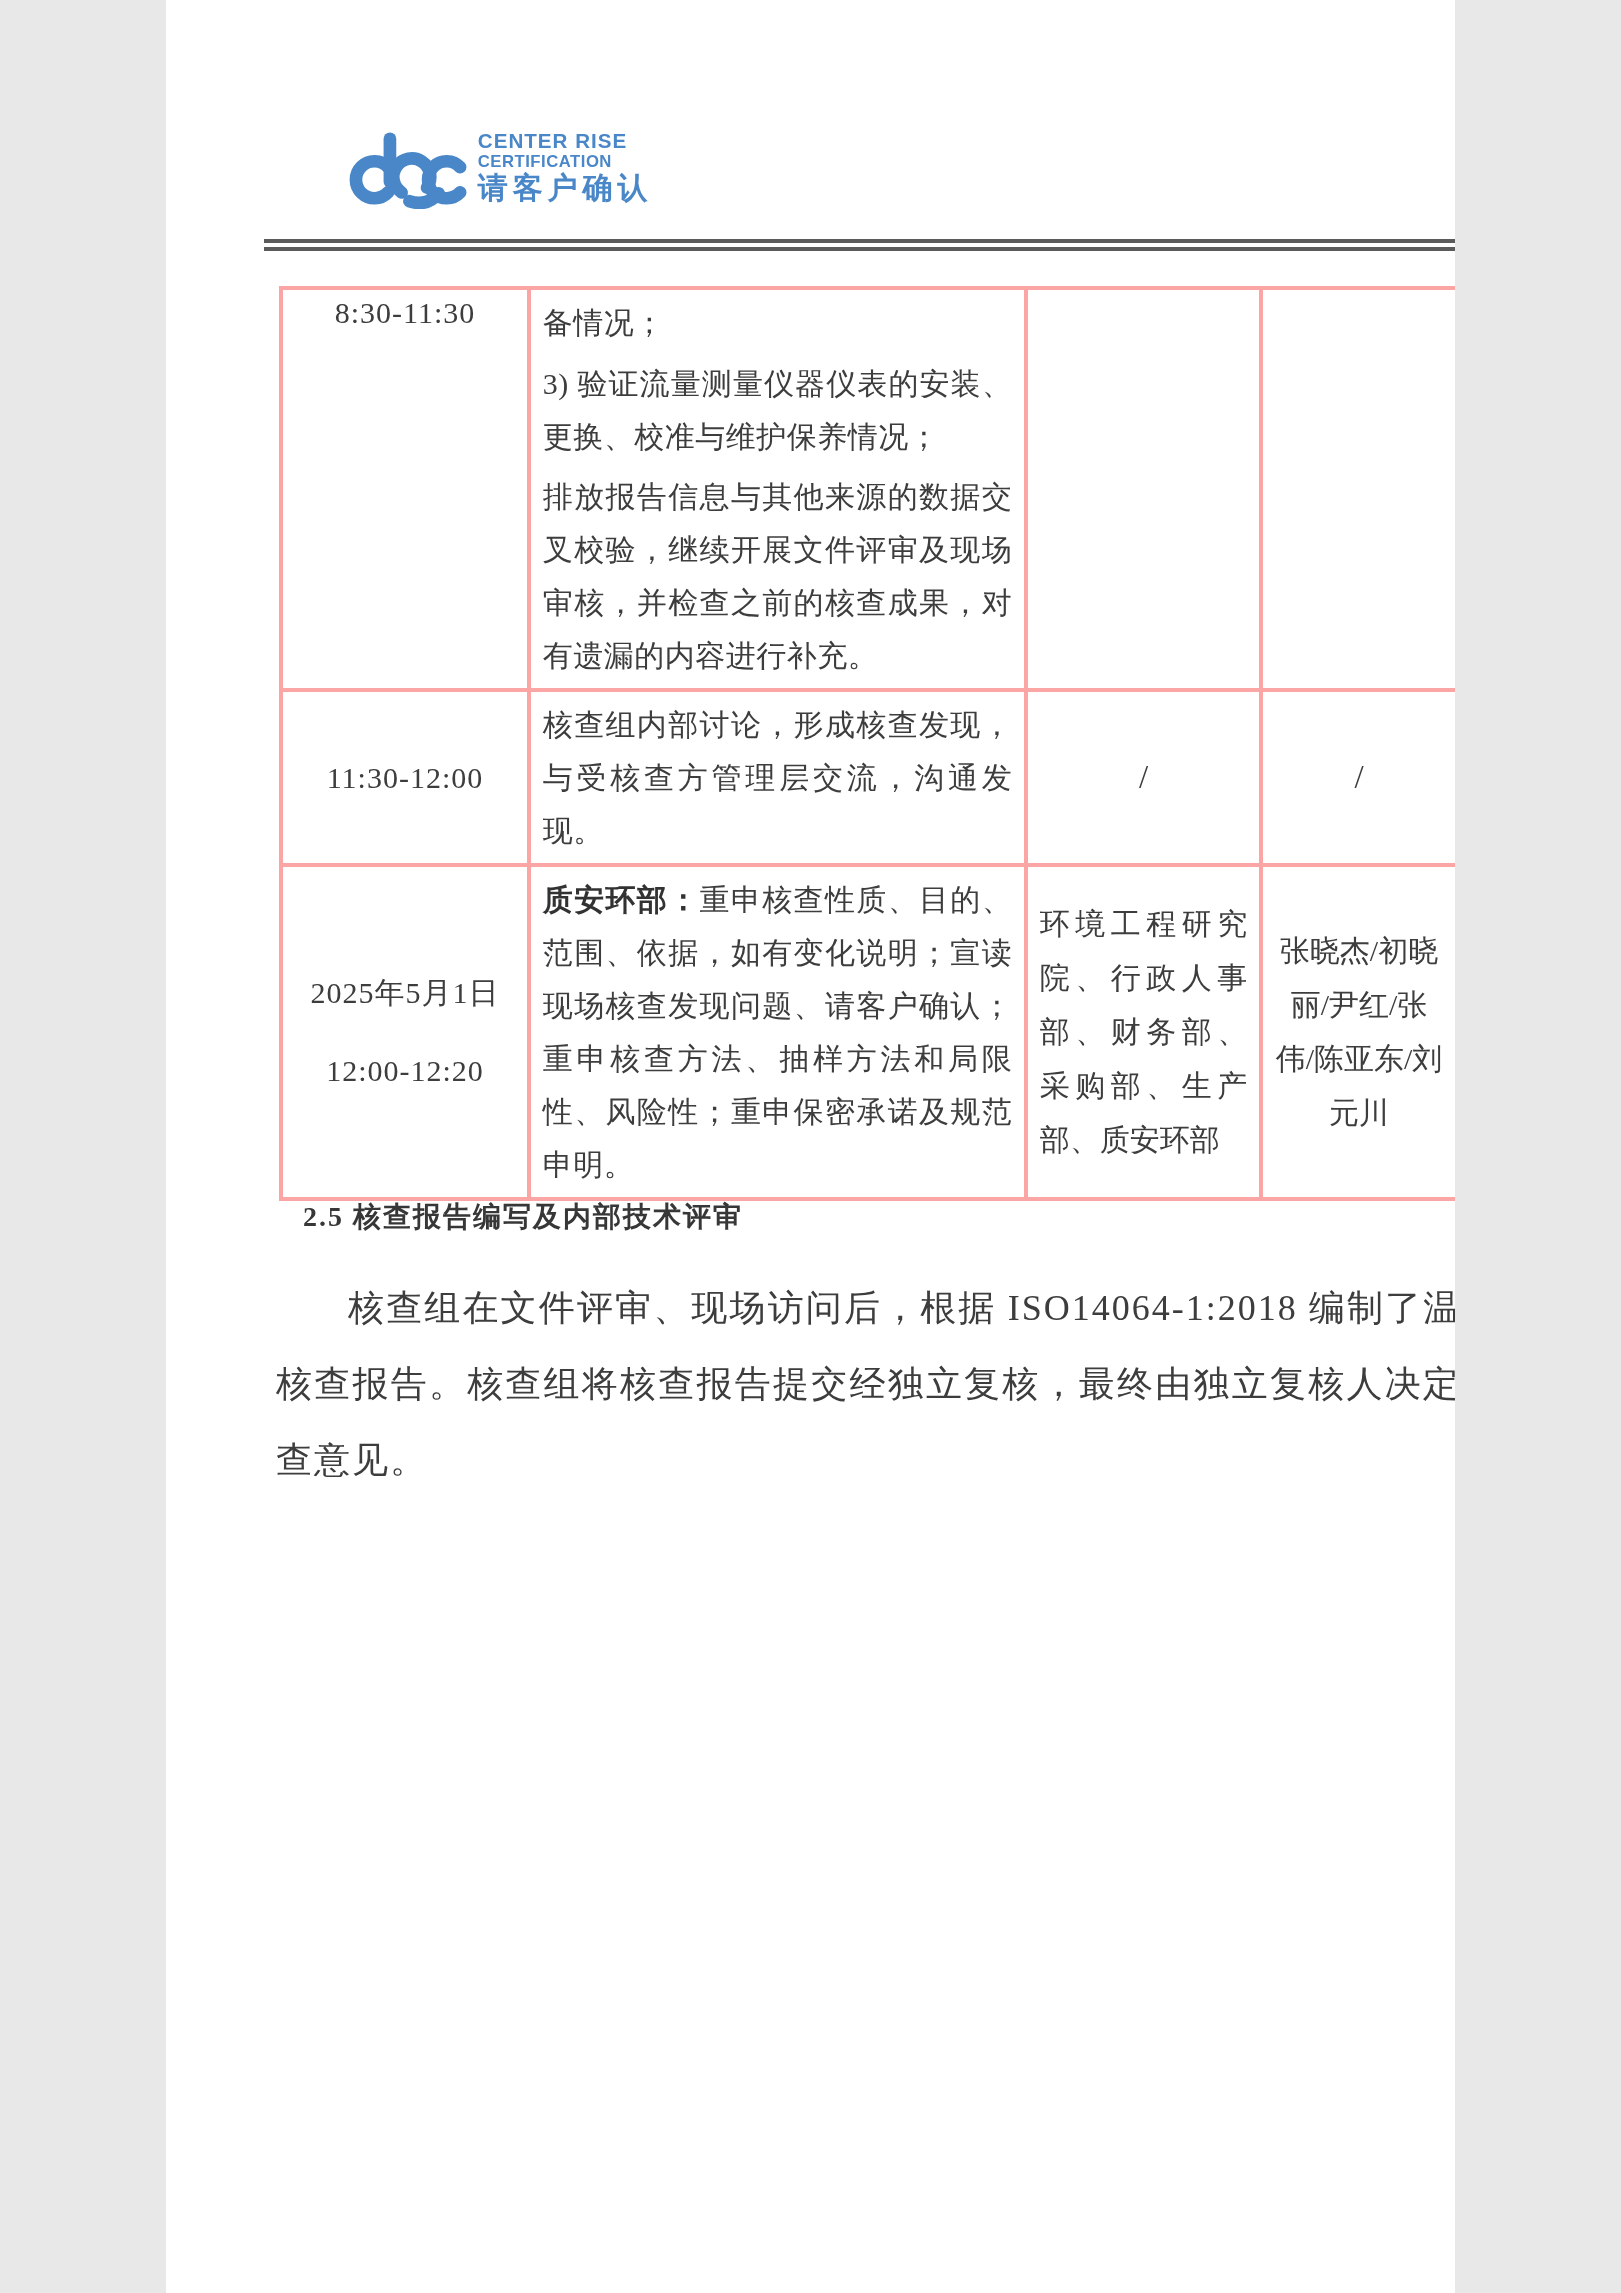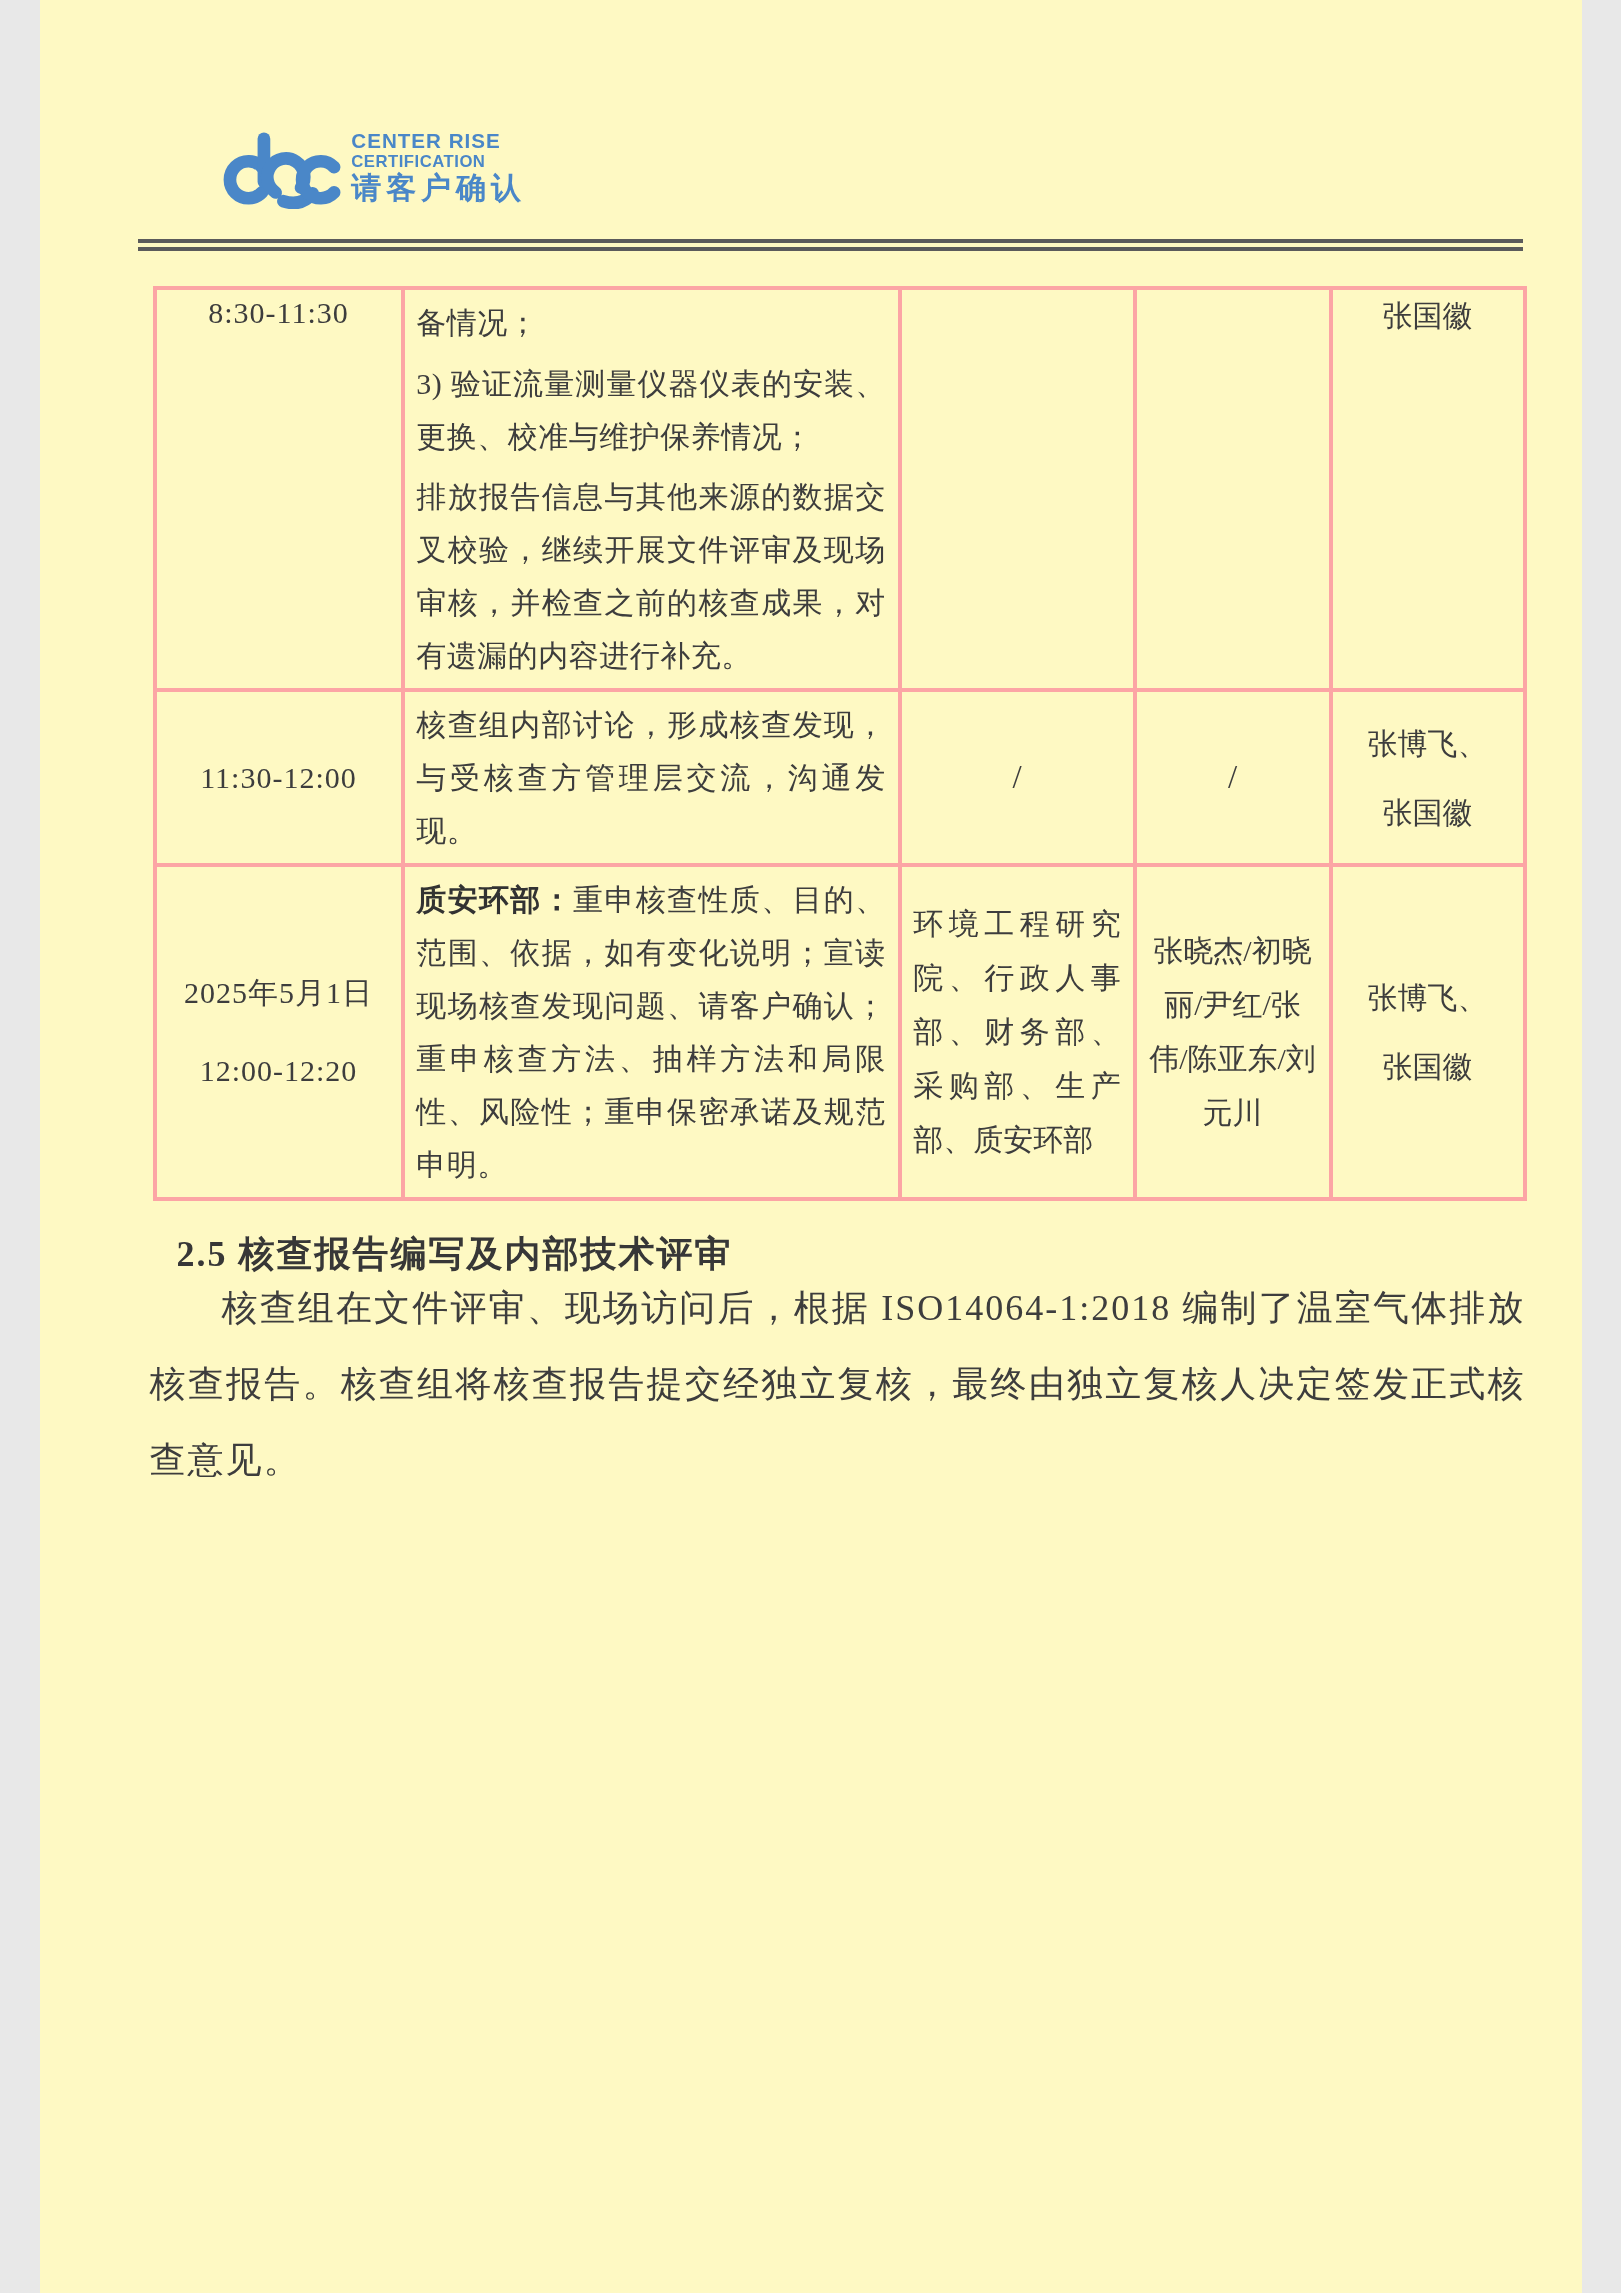--- a/index.html
+++ b/index.html
@@ -1,20 +1,20 @@
 <!DOCTYPE html>
 <html><head>
 <meta charset="utf-8">
 <style>
   html, body { margin: 0; padding: 0; background: #e8e8e8; }
   .page {
     position: relative;
-    width: 1542px;
+    width: 1289px;
     height: 2294px;
-    background: #fef9c3;
+    background: #ffffff;
     margin: 0 auto;
     font-family: "Liberation Serif", "DejaVu Serif", serif;
     color: #3d3d3d;
     overflow: hidden;
   }
 
   
   .logo { position: absolute; left: 179px; top: 131px; display: flex; align-items: flex-start; }
   .logo-mono { display: block; }
   .logo-text { margin-left: 9.8px; line-height: 1; }
@@ -57,22 +57,22 @@
 
   td.slash { text-align: center; vertical-align: middle; font-size: 33px; }
   td.dept { text-align: justify; vertical-align: middle; line-height: 54px; padding: 5.9px 19.6px; }
   td.part { text-align: center; vertical-align: middle; line-height: 54px; padding: 5.9px 9.8px; border-radius: 12px; }
   td.names { text-align: center; vertical-align: middle; line-height: 69px; }
   td.names.vtop { vertical-align: top; line-height: 39px; }
   td.time .tline { line-height: 78px; }
 
   
   .sec-heading {
-    position: absolute; left: 137px; top: 1230px;
-    font-size: 36px; font-weight: bold; color: #373737;
+    position: absolute; left: 137px; top: 1198px;
+    font-size: 28px; font-weight: bold; color: #373737;
     letter-spacing: 2px;
     margin: 0;
   }
   .bodytext {
     position: absolute; left: 110px; top: 1270px; width: 1376px;
     font-size: 36px; line-height: 76px; letter-spacing: 2px;
     text-align: justify;
   }
   .bodytext p { margin: 0; text-indent: 2em; }
   .bodytext p.p2 { margin-top: 9.8px; }

